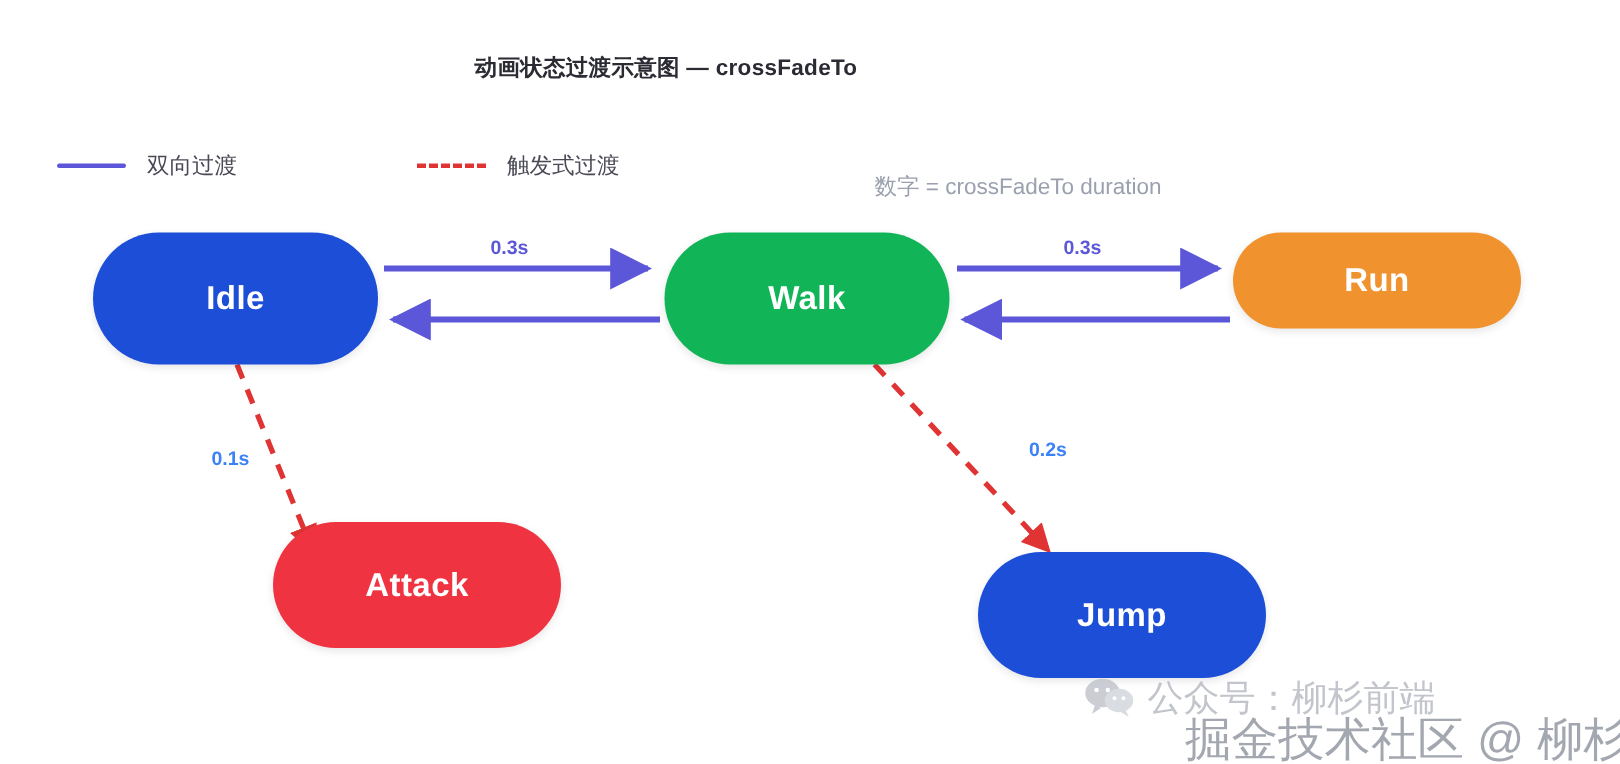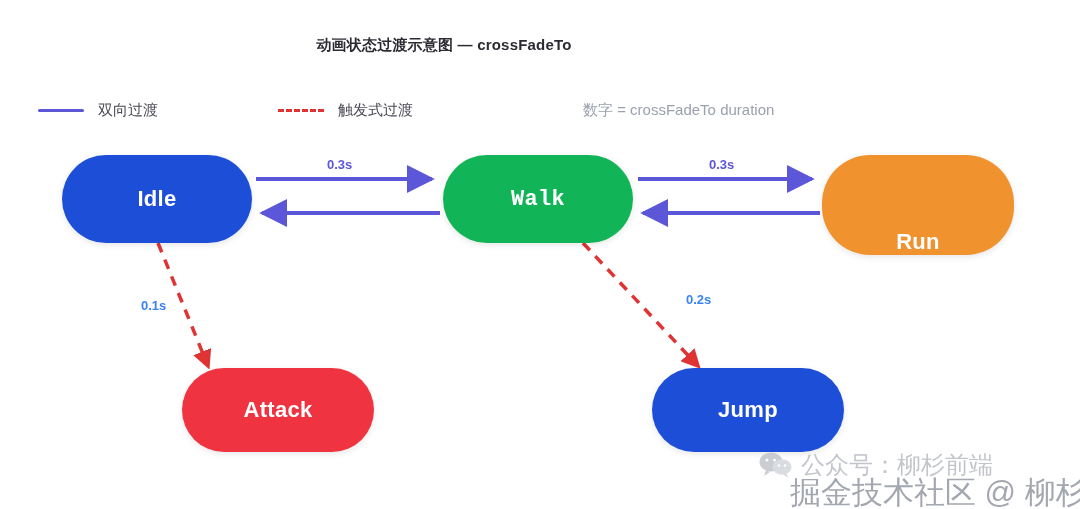--- a/index.html
+++ b/index.html
@@ -47,21 +47,21 @@
   }
   .legend-solid {
     top: 88px;
     left: 38px;
   }
   .legend-dashed {
     top: 88px;
     left: 278px;
   }
   .legend-note {
-    top: 88px;
+    top: 102px;
     left: 583px;
     justify-content: center;
   }
   .swatch-solid {
     width: 46px;
     height: 3px;
     background: #5b57d8;
     border-radius: 2px;
     margin-right: 14px;
   }
@@ -89,23 +89,23 @@
     justify-content: center;
     border-radius: 48px;
     color: #ffffff;
     font-size: 22px;
     font-weight: bold;
     letter-spacing: 0.3px;
     box-shadow: 0 2px 6px rgba(0,0,0,0.10);
     user-select: none;
   }
   .node-idle   { left: 62px;  top: 155px; width: 190px; height: 88px;  background: #1d4ed8; }
-  .node-walk   { left: 443px; top: 155px; width: 190px; height: 88px;  background: #12b458; font-family: Liberation Mono, monospace; }
-  .node-run    { left: 822px; top: 155px; width: 192px; height: 100px;  background: #f0922e; align-items: flex-end; }
-  .node-attack { left: 182px; top: 368px; width: 192px; height: 84px;  background: #f03341; }
+  .node-walk   { left: 443px; top: 155px; width: 190px; height: 88px;  background: #12b458; }
+  .node-run    { left: 822px; top: 155px; width: 192px; height: 64px;  background: #f0922e; }
+  .node-attack { left: 182px; top: 348px; width: 192px; height: 84px;  background: #f03341; }
   .node-jump   { left: 652px; top: 368px; width: 192px; height: 84px;  background: #1d4ed8; }
 
   
   .edge-label {
     position: absolute;
     font-size: 13px;
     font-weight: bold;
     white-space: nowrap;
   }
   .edge-label.purple { color: #5b57d8; }
@@ -119,21 +119,21 @@
   
   .watermark {
     position: absolute;
     display: flex;
     align-items: center;
     white-space: nowrap;
     user-select: none;
     pointer-events: none;
   }
   .wm-gongzhonghao {
-    left: 759px;
+    left: 723px;
     top: 449px;
     font-size: 24px;
     color: #b9bcc4;
     opacity: 0.85;
   }
   .wm-gongzhonghao .wm-text { margin-left: 8px; }
   .wm-juejin {
     left: 790px;
     top: 472px;
     font-size: 31px;

